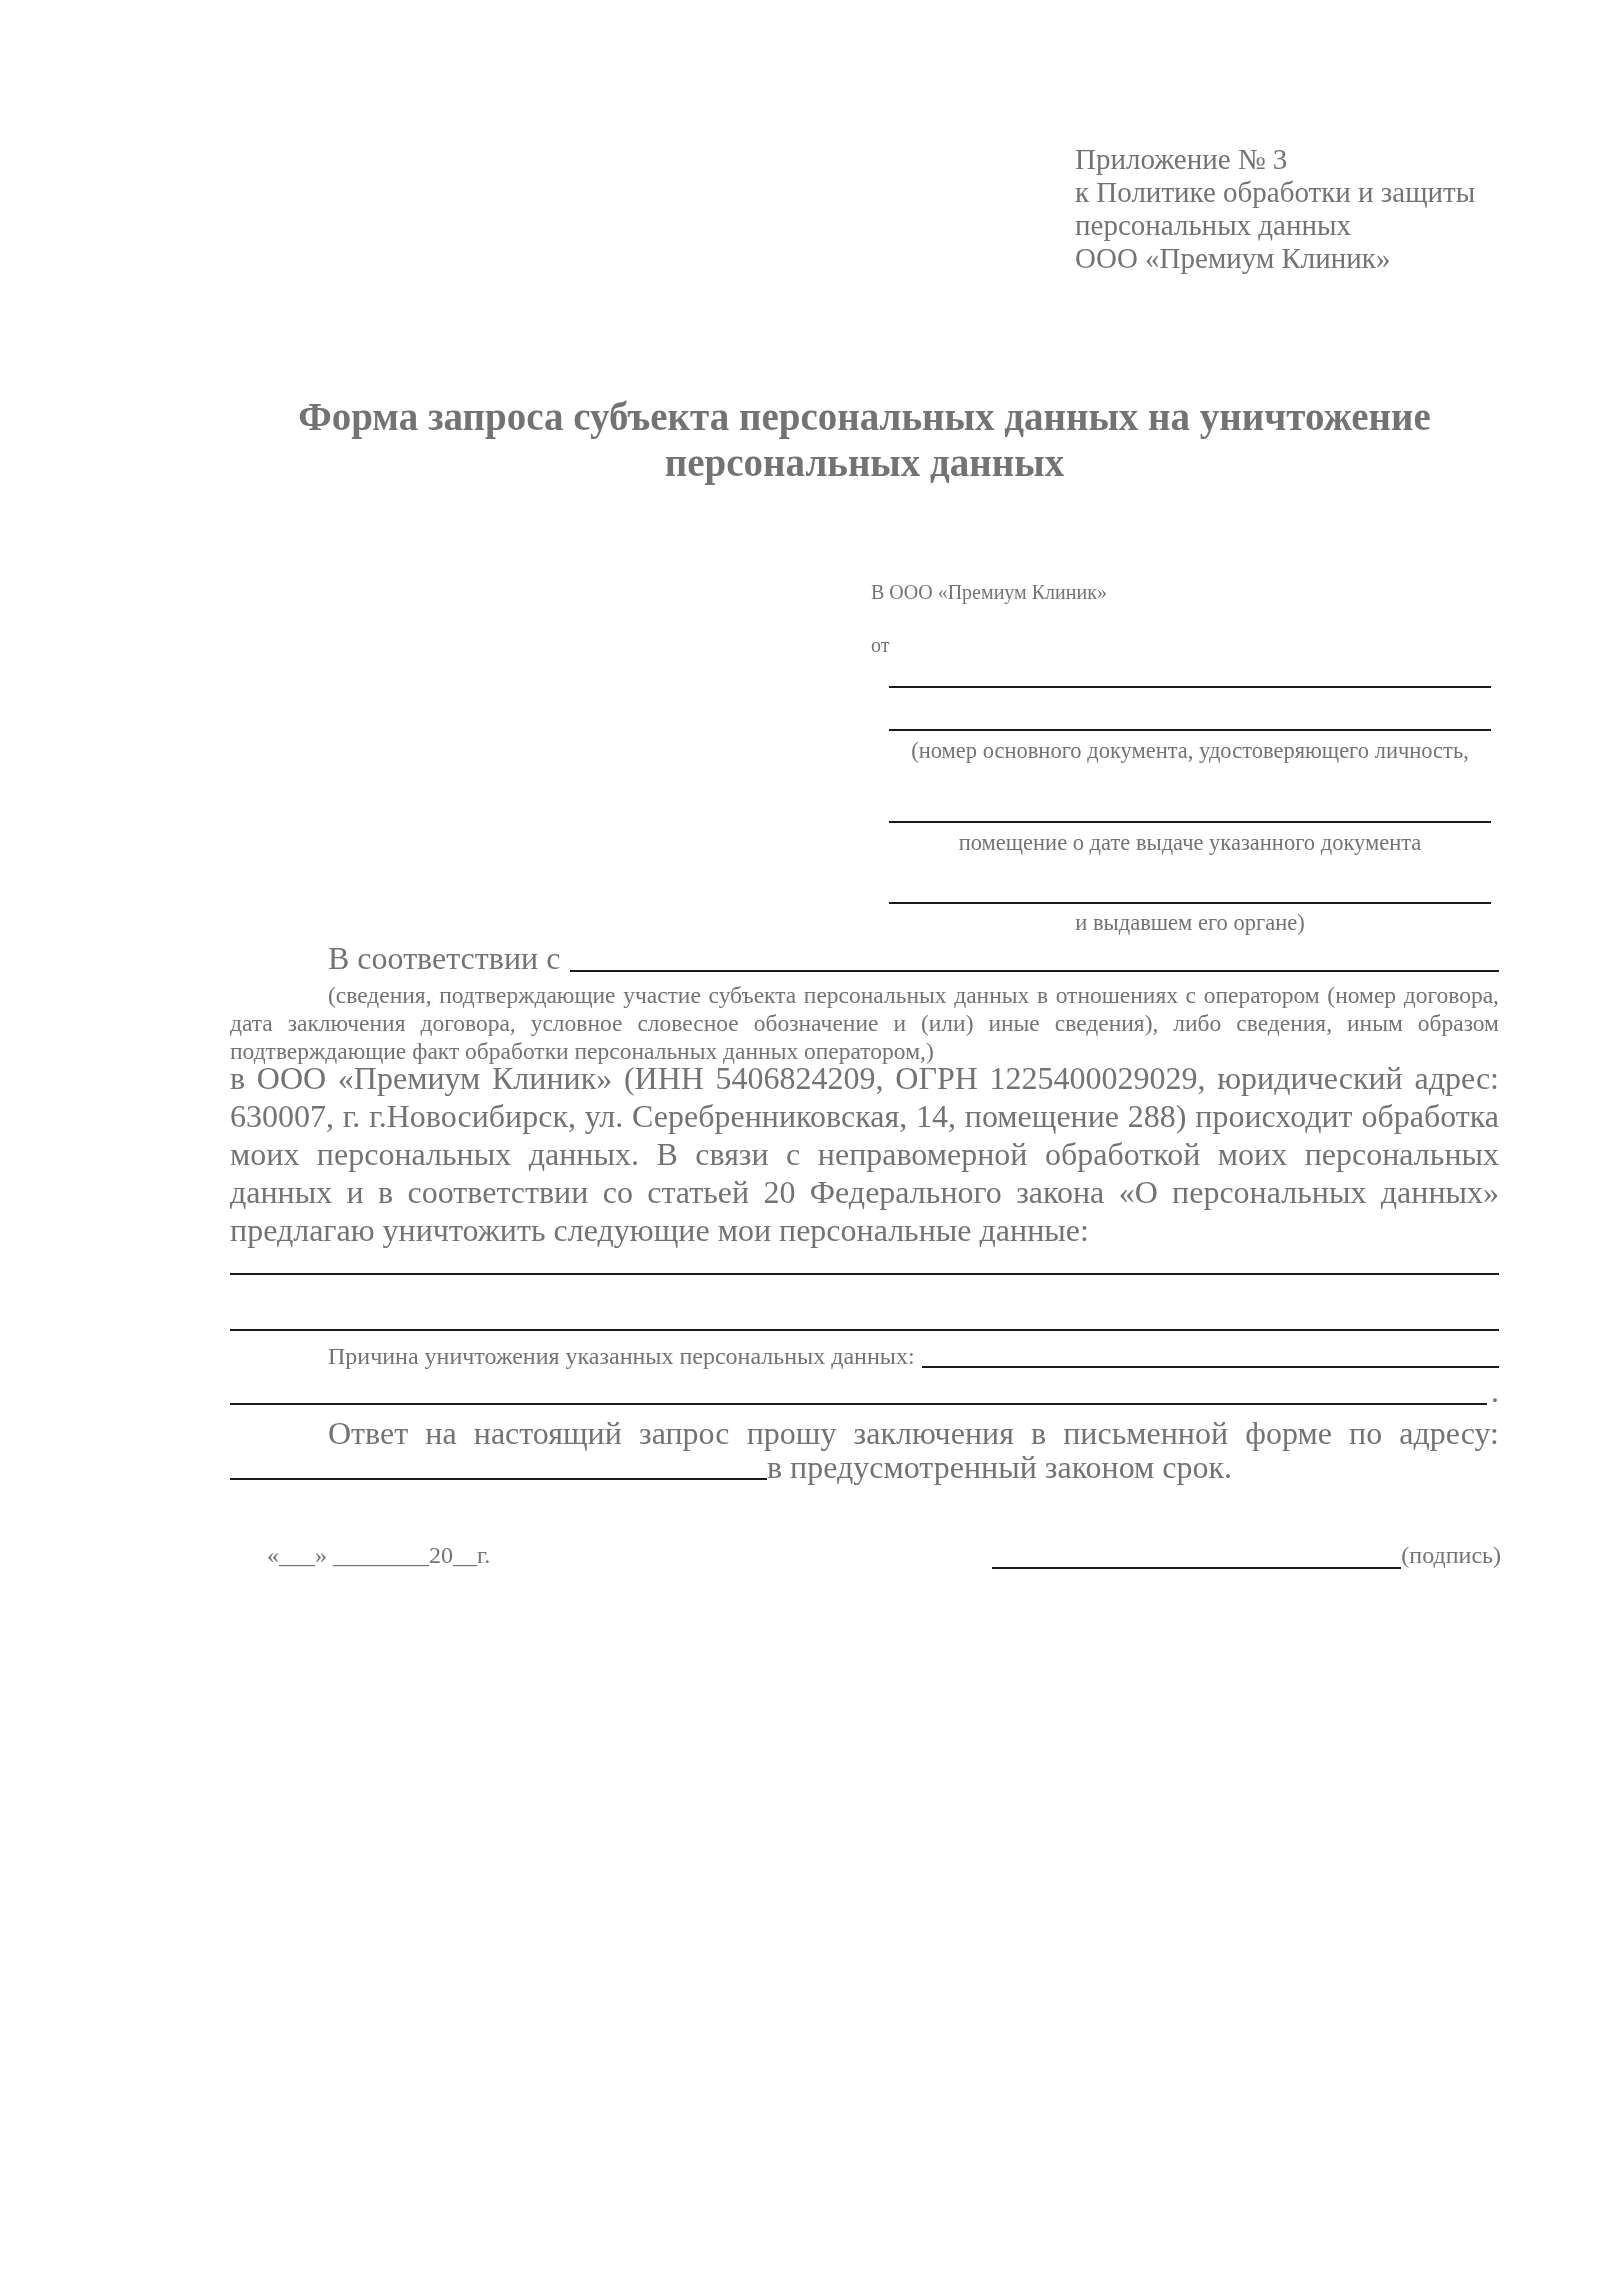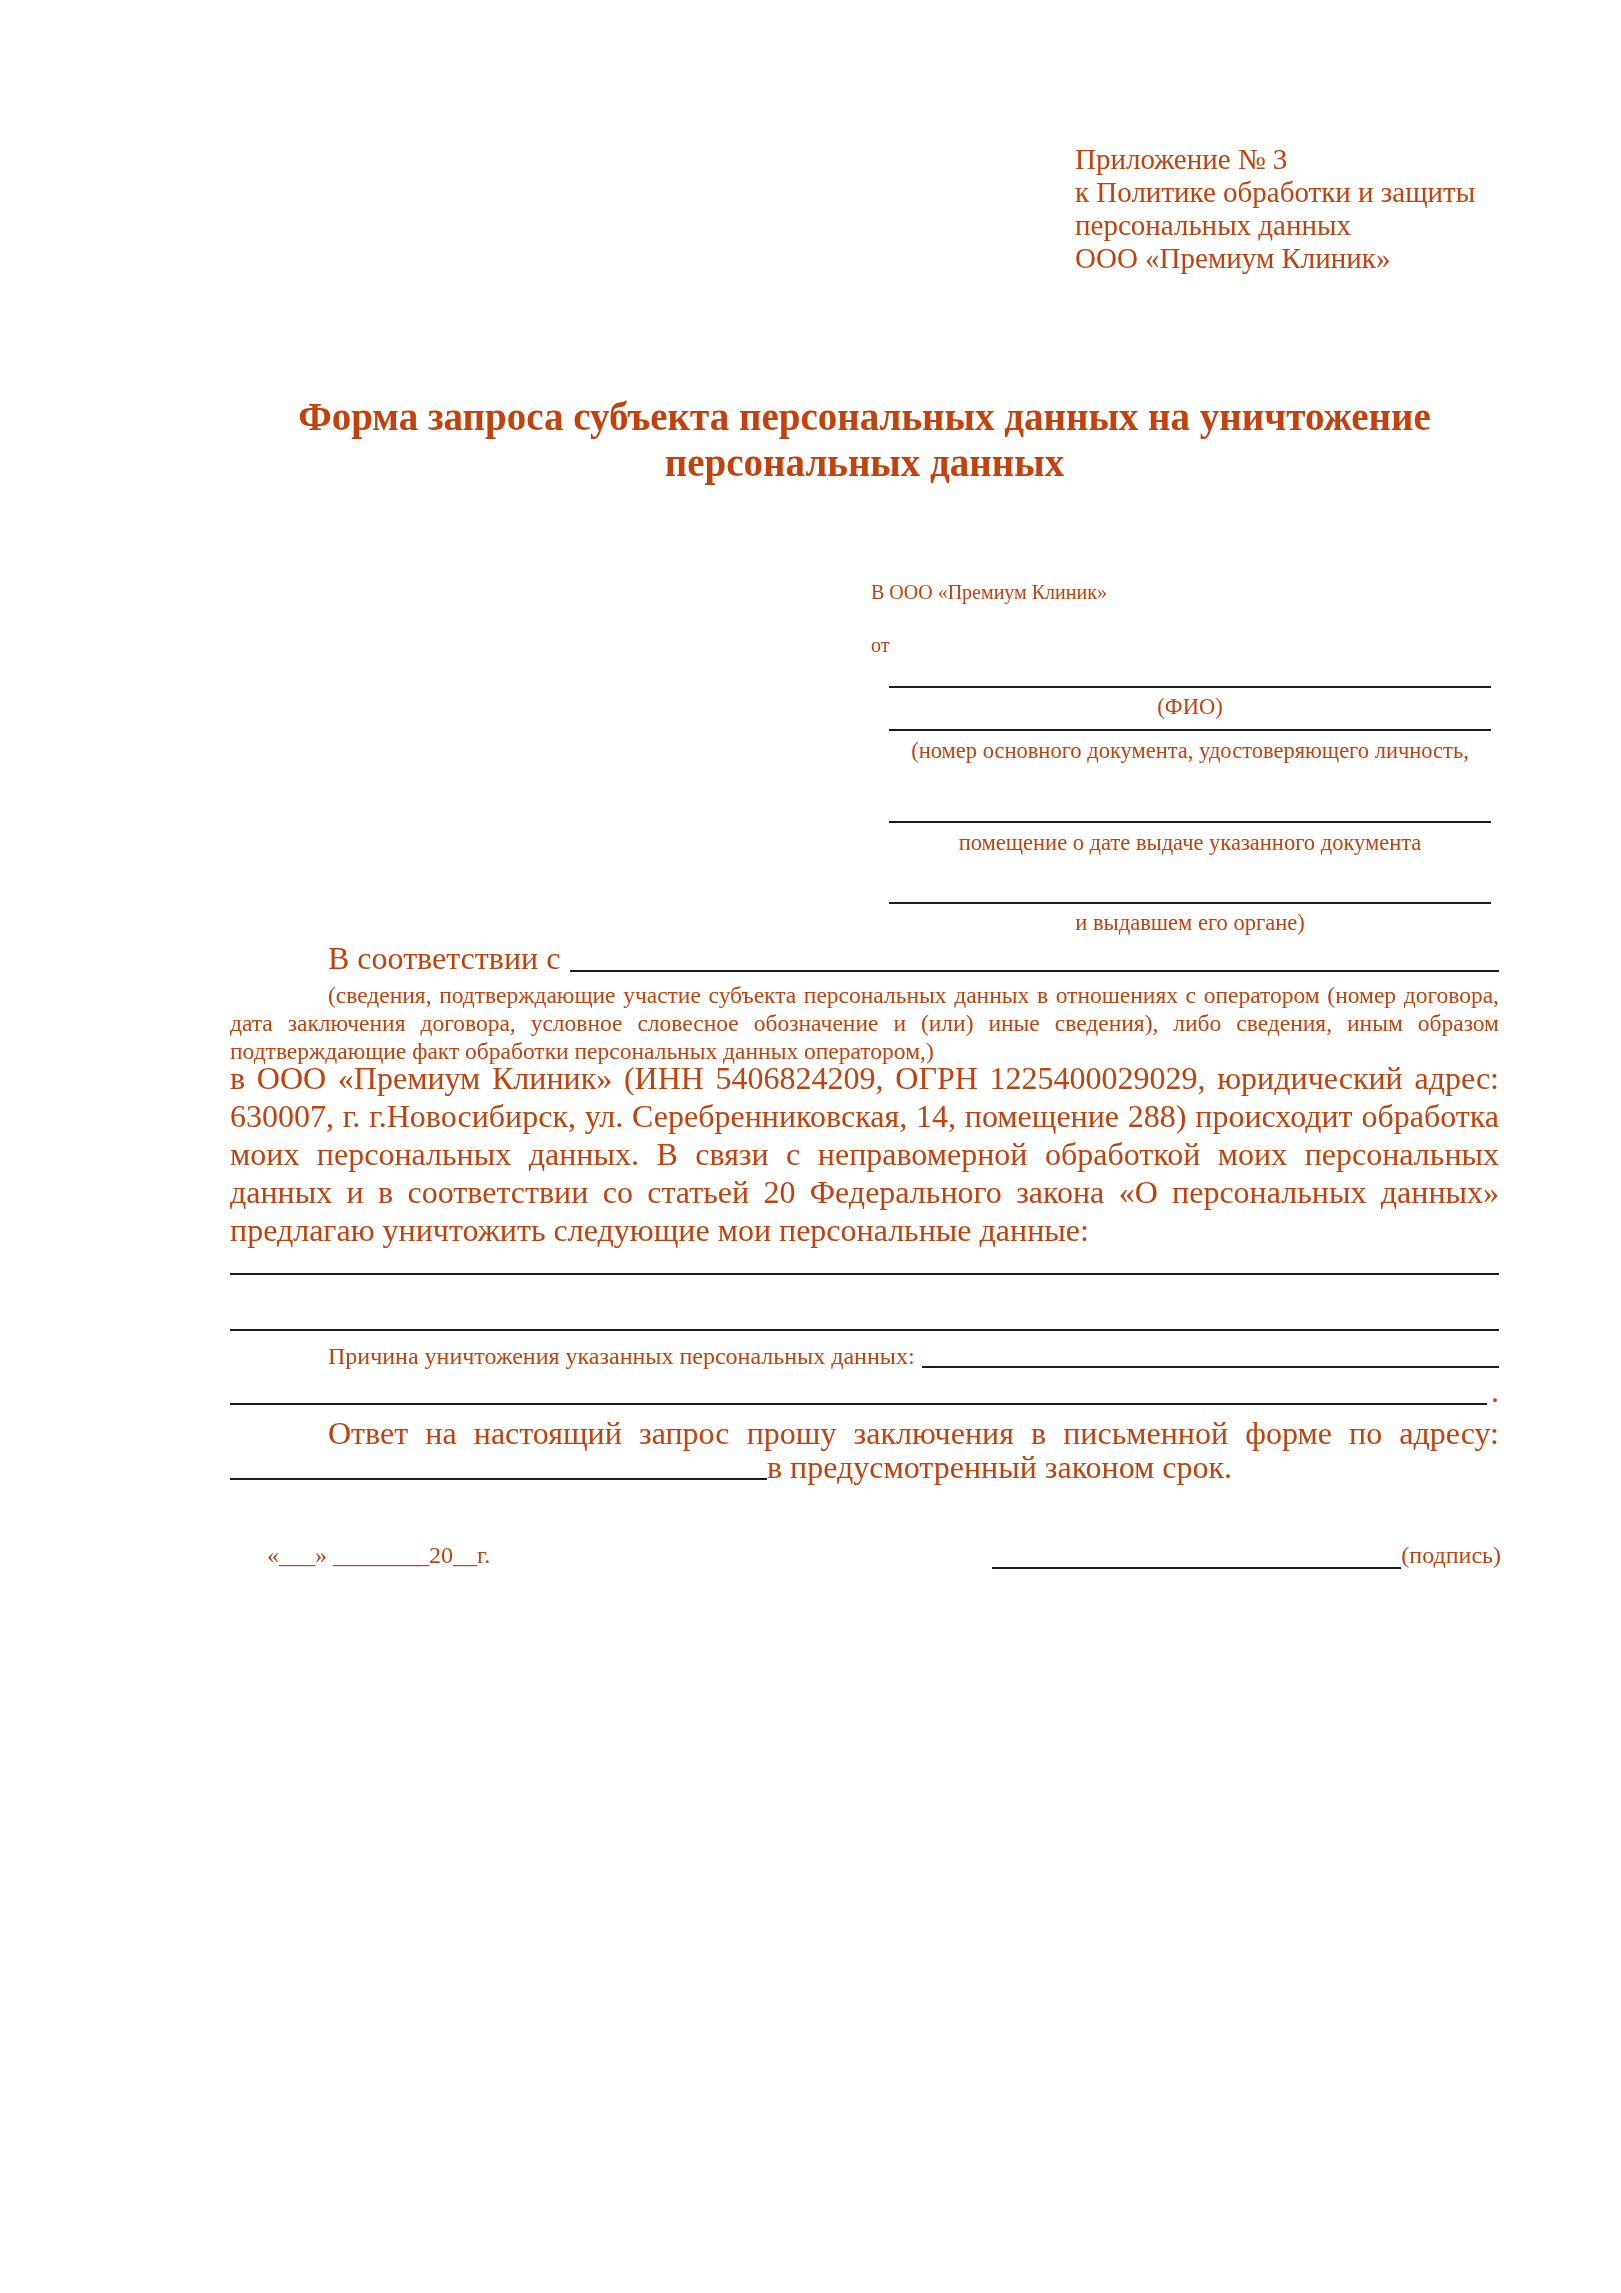--- a/index.html
+++ b/index.html
@@ -5,21 +5,21 @@
   html,body{
     margin:0;
     padding:0;
     background:#ffffff;
   }
   .page{
     position:relative;
     width:1621px;
     height:2294px;
     background:#ffffff;
-    color:#c2410c;
+    color:#737373;
     font-family:"Liberation Serif","DejaVu Serif",serif;
     overflow:hidden;
   }
   .abs{position:absolute;}
 
   
   .appendix{
     left:1075px; top:143px;
     font-size:29px; line-height:33px;
     white-space:nowrap;
@@ -138,21 +138,20 @@
     <div>персональных данных</div>
     <div>ООО «Премиум Клиник»</div>
   </div>
 
   <div class="abs doc-title">Форма запроса субъекта персональных данных на уничтожение персональных данных</div>
 
   <div class="abs addr-text" style="top:574px;">В ООО «Премиум Клиник»</div>
   <div class="abs addr-text" style="top:627px;">от</div>
 
   <div class="abs addr-rule" style="top:686px;"></div>
-  <div class="abs addr-caption" style="top:694px;">(ФИО)</div>
 
   <div class="abs addr-rule" style="top:729px;"></div>
   <div class="abs addr-caption" style="top:738px;">(номер основного документа, удостоверяющего личность,</div>
 
   <div class="abs addr-rule" style="top:821px;"></div>
   <div class="abs addr-caption" style="top:830px;">помещение о дате выдаче указанного документа</div>
 
   <div class="abs addr-rule" style="top:902px;"></div>
   <div class="abs addr-caption" style="top:910px;">и выдавшем его органе)</div>
 

